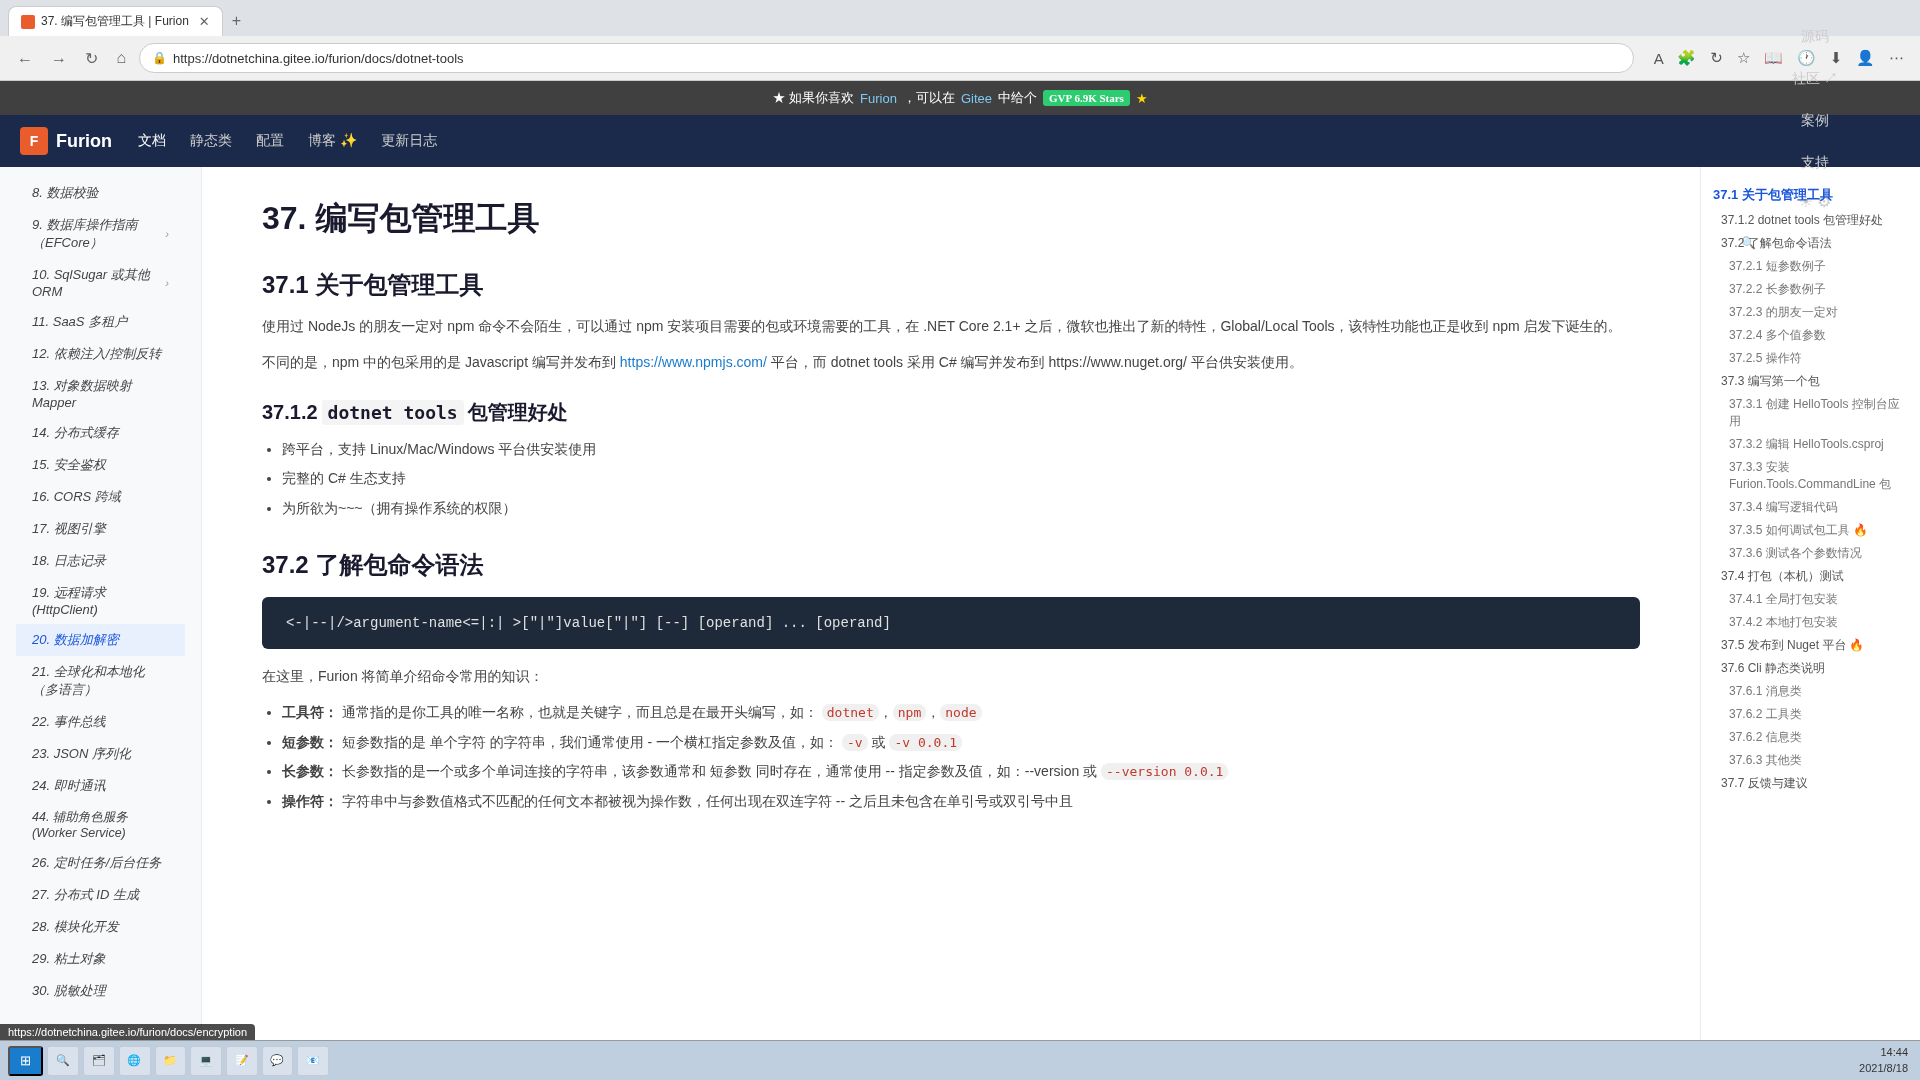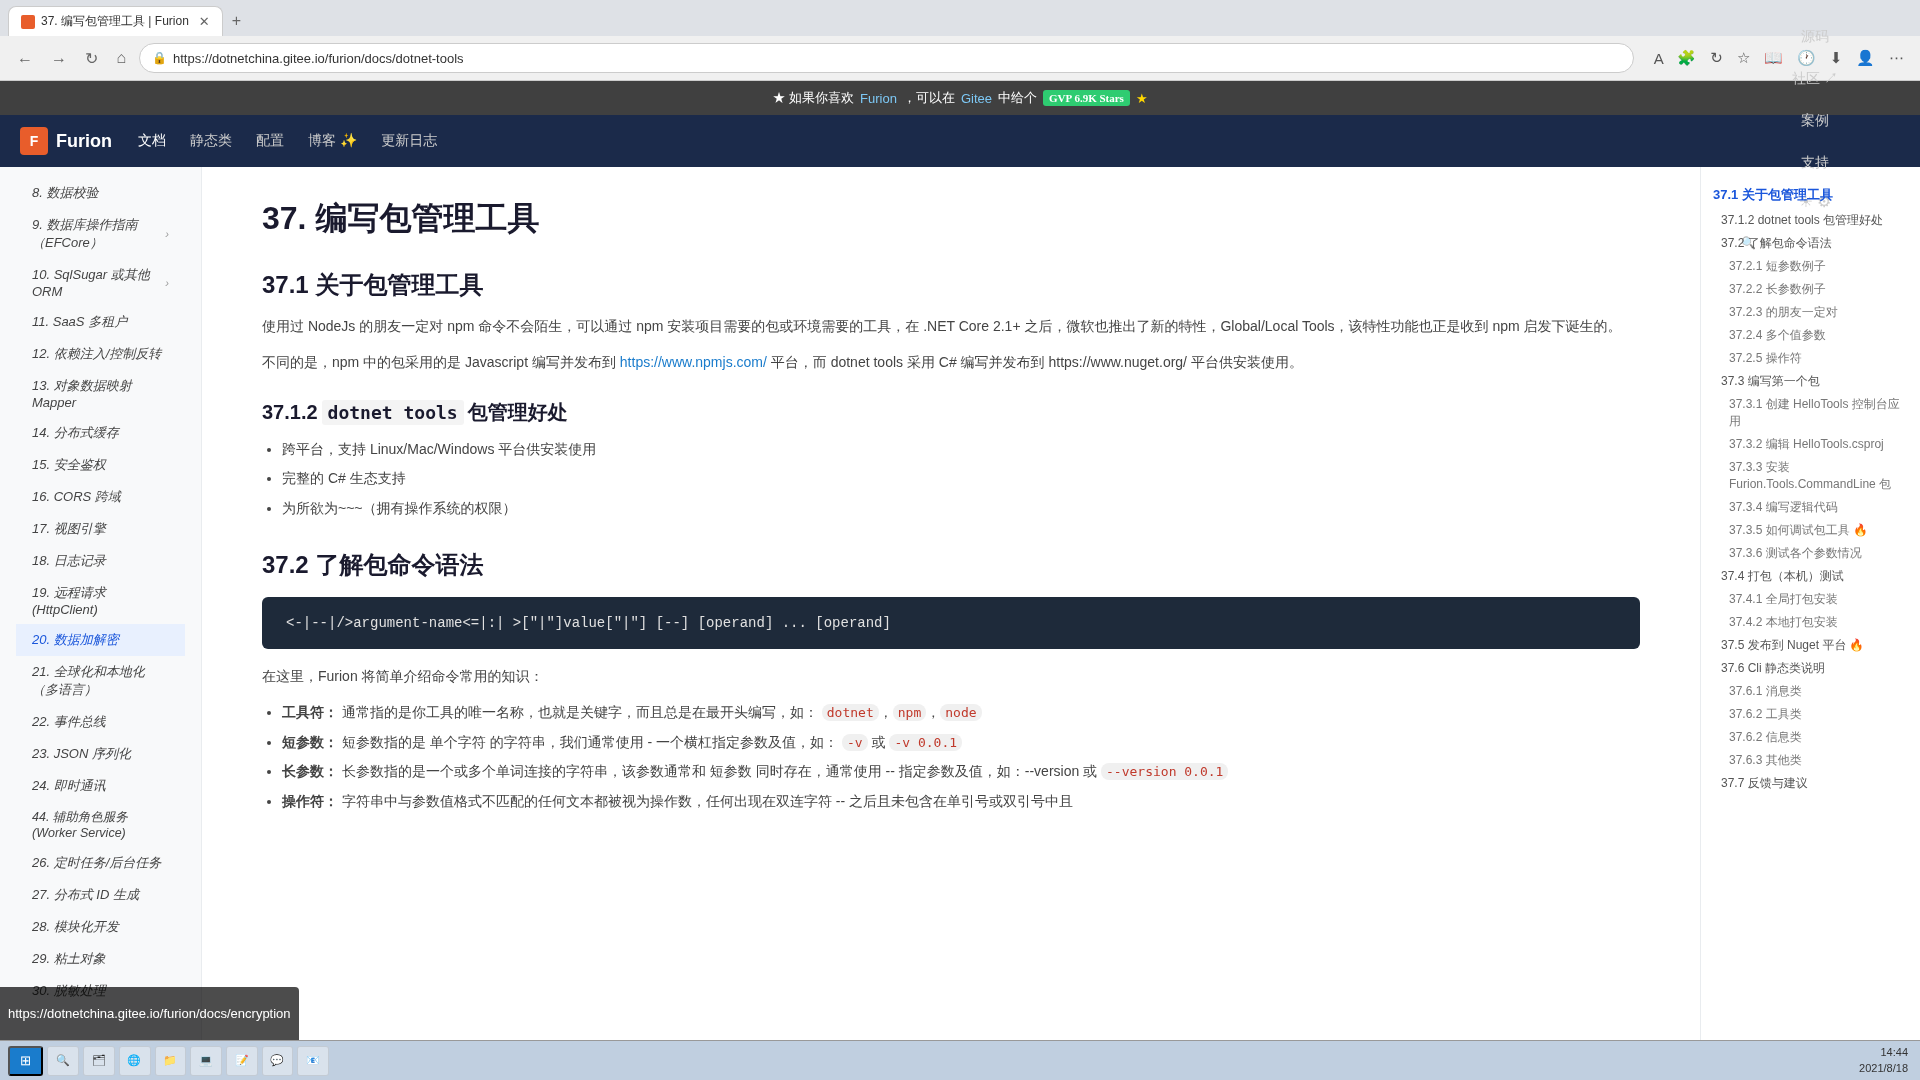--- a/index.html
+++ b/index.html
@@ -317,21 +317,21 @@
     <div class="toc-item level-2">37.6 Cli 静态类说明</div>
     <div class="toc-item level-3">37.6.1 消息类</div>
     <div class="toc-item level-3">37.6.2 工具类</div>
     <div class="toc-item level-3">37.6.2 信息类</div>
     <div class="toc-item level-3">37.6.3 其他类</div>
     <div class="toc-item level-2">37.7 反馈与建议</div>
   </div>
 
 </div>
 
-<div style="position:fixed;bottom:40px;left:0;background:rgba(0,0,0,0.7);color:#fff;font-size:13px;padding:19px 8px;z-index:9998;border-radius:0 4px 0 0;">
+<div style="position:fixed;bottom:40px;left:0;background:rgba(0,0,0,0.7);color:#fff;font-size:11px;padding:2px 8px;z-index:9998;border-radius:0 4px 0 0;">
   <span>https://dotnetchina.gitee.io/furion/docs/encryption</span>
 </div>
 
 <div class="taskbar">
   <button class="taskbar-start">
     <span>⊞</span>
   </button>
   <button class="taskbar-btn">
     <span>🔍</span>
   </button>

